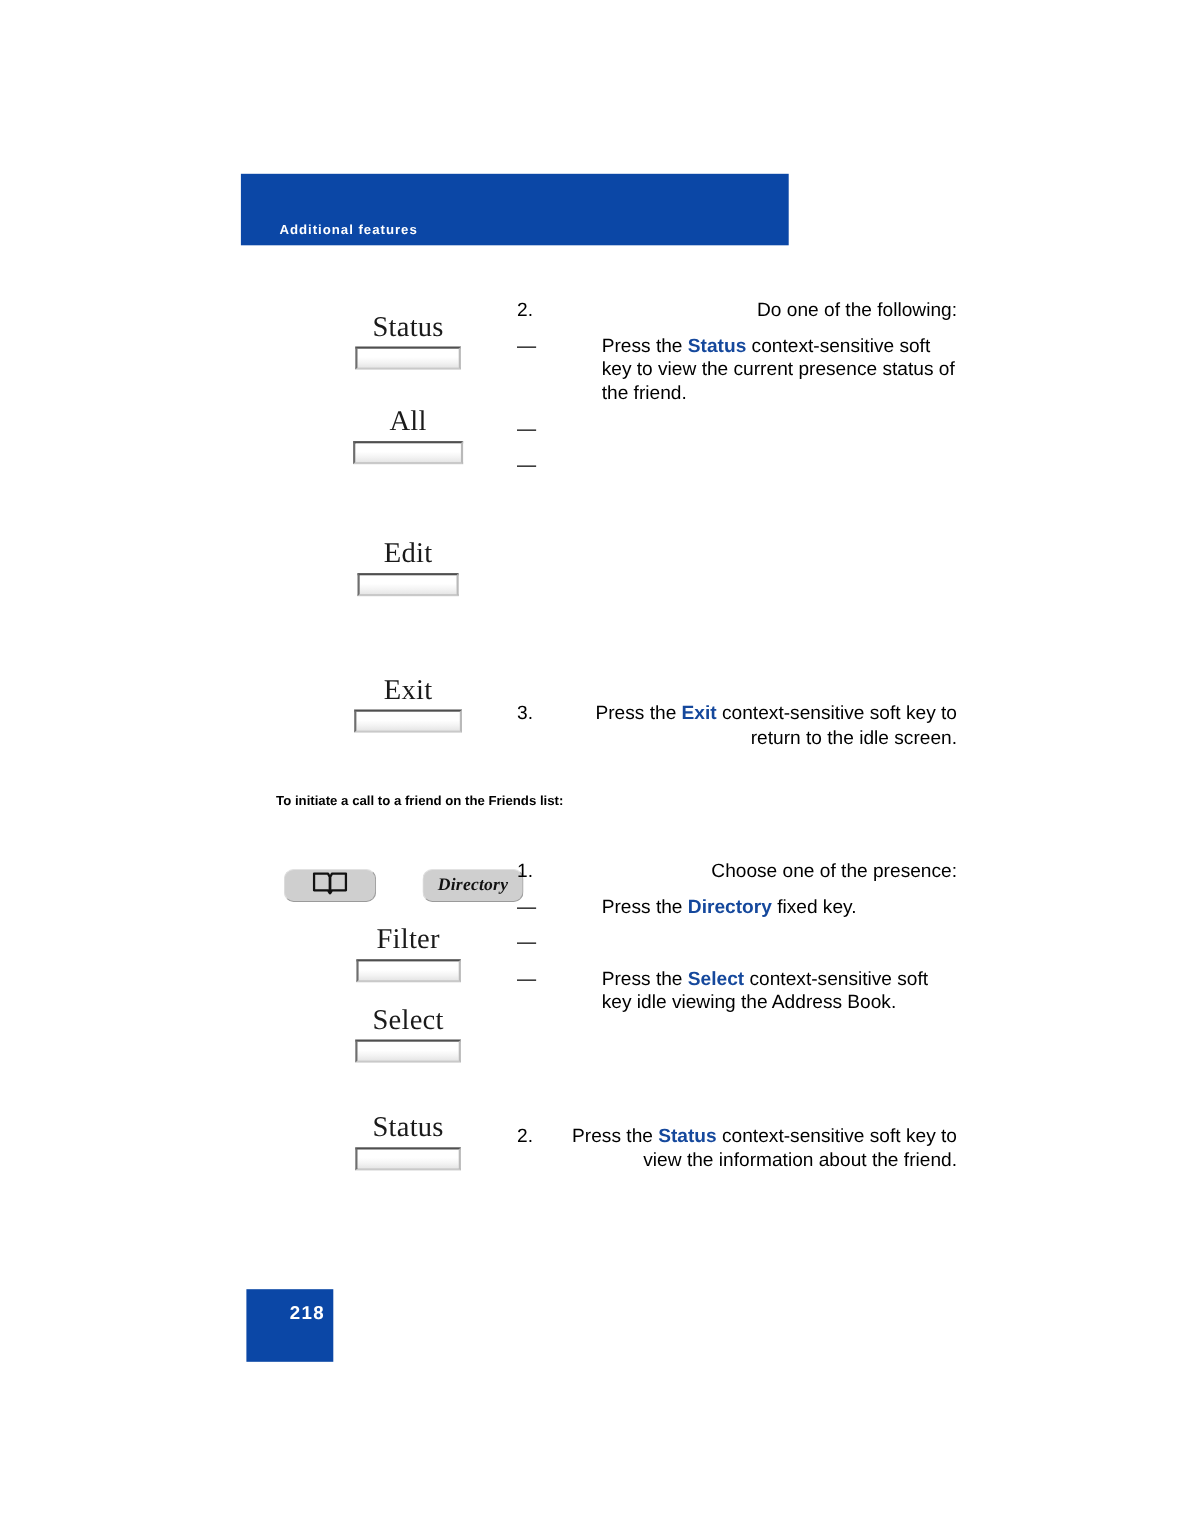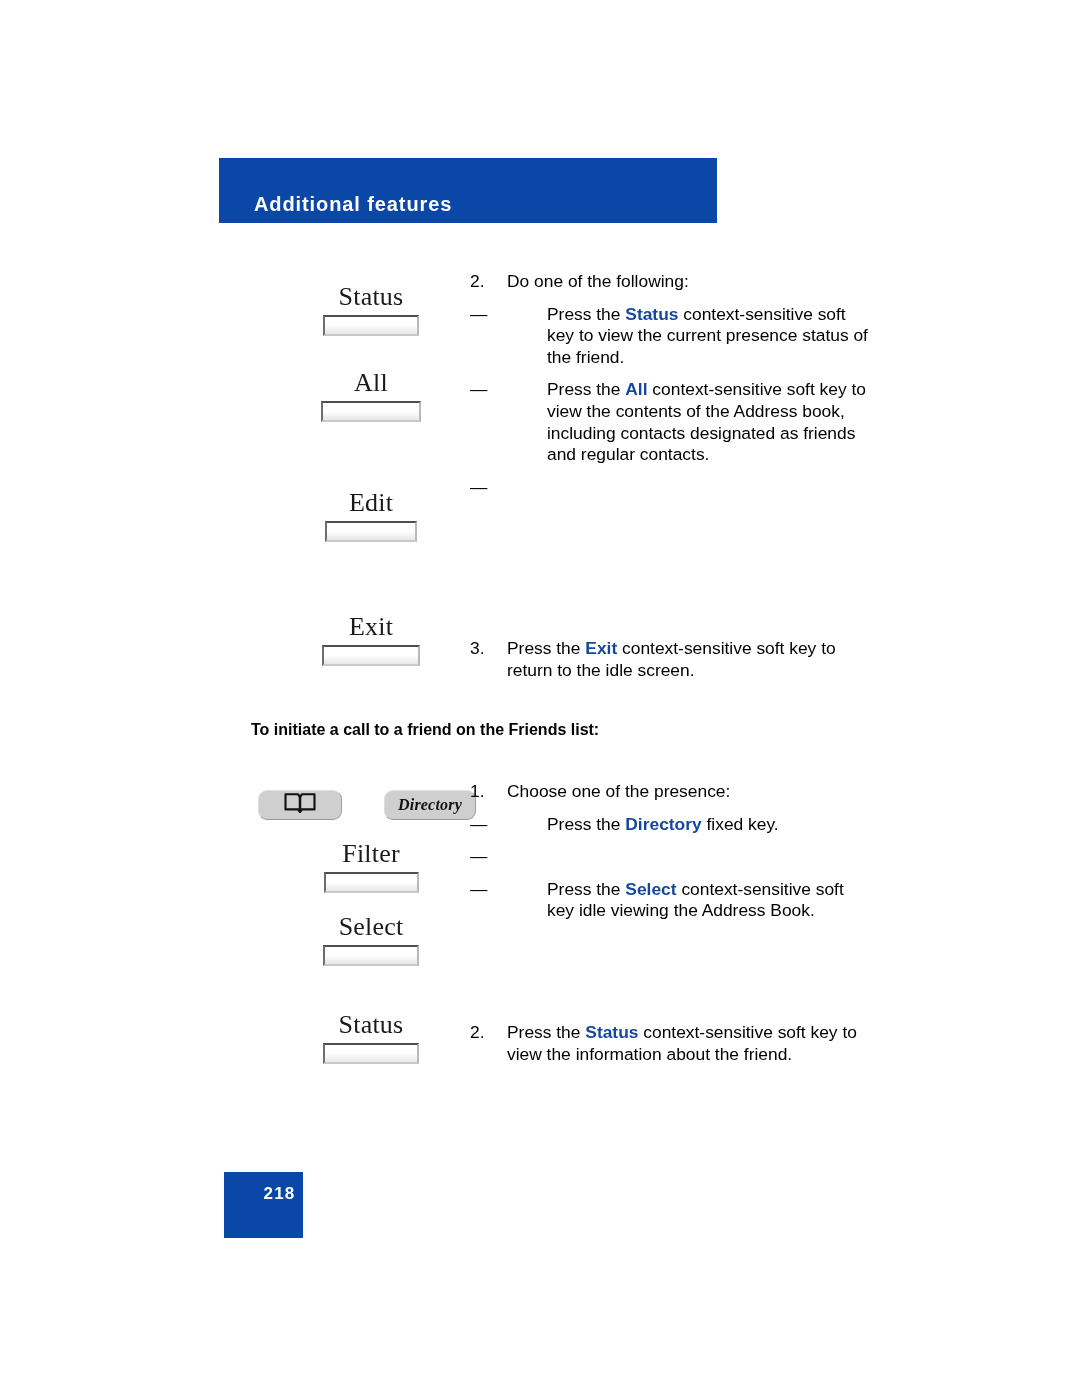--- a/index.html
+++ b/index.html
@@ -19,21 +19,21 @@
   .header-bar {
     position: absolute;
     left: 219px; top: 158px;
     width: 498px; height: 65px;
     background: #0B47A6;
   }
   .header-title {
     position: absolute;
     left: 35px; bottom: 7px;
     color: #ffffff;
-    font-size: 20px;
+    font-size: 12px;
     font-weight: bold;
     letter-spacing: 0.9px;
     font-family: "Liberation Sans", sans-serif;
     white-space: nowrap;
   }
 
   
   .page-body {
     position: absolute;
     left: 0; top: 0;
@@ -100,21 +100,21 @@
     display: flex;
     align-items: flex-start;
     font-size: 17.4px;
     line-height: 21.6px;
   }
   .step-num {
     width: 37px;
     flex: 0 0 37px;
     text-align: left;
   }
-  .step-text { flex: 1 1 auto; }
+  .step-text { flex: 1 1 auto; text-align: right; }
 
   .sub {
     position: relative;
     display: flex;
     align-items: flex-start;
     font-size: 17.4px;
     line-height: 21.6px;
   }
   .sub-dash {
     width: 44px;
@@ -122,21 +122,21 @@
     text-align: left;
     letter-spacing: -0.5px;
   }
   .sub-text { flex: 1 1 auto; margin-left: 33px; }
 
   .kw { color: #15489C; font-weight: bold; }
 
   .section-heading {
     position: absolute;
     left: 251px;
-    font-size: 16px;
+    font-size: 12px;
     font-weight: bold;
     color: #000000;
     white-space: nowrap;
   }
 
   
   .page-number-block {
     position: absolute;
     left: 224px; top: 1172px;
     width: 79px; height: 66px;
@@ -220,21 +220,20 @@
       <span class="step-text">Do one of the following:</span>
     </div>
 
     <div class="sub" style="margin-top:11px;">
       <span class="sub-dash">—</span>
       <span class="sub-text rich"><span>Press the </span><span class="kw">Status</span><span> context-sensitive soft key to view the current presence status of the friend.</span></span>
     </div>
 
     <div class="sub" style="margin-top:11px;">
       <span class="sub-dash">—</span>
-      <span class="sub-text rich"><span>Press the </span><span class="kw">All</span><span> context-sensitive soft key to view the contents of the Address book, including contacts designated as friends and regular contacts.</span></span>
     </div>
 
     <div class="sub" style="margin-top:11px;">
       <span class="sub-dash">—</span>
     </div>
   </div>
 
   <div class="steps" style="top:638px;">
     <div class="step">
       <span class="step-num">3.</span>

